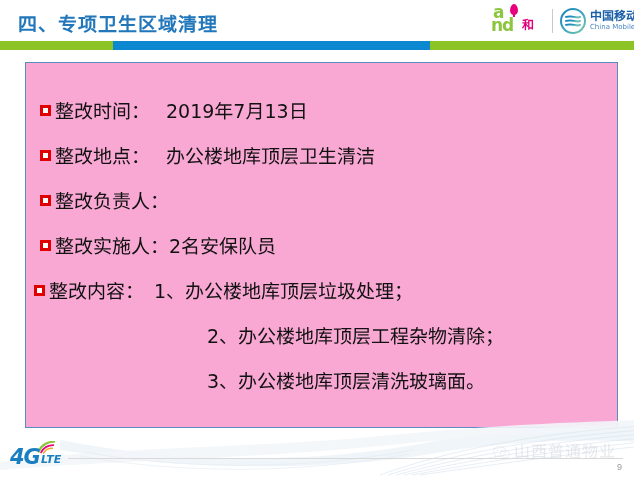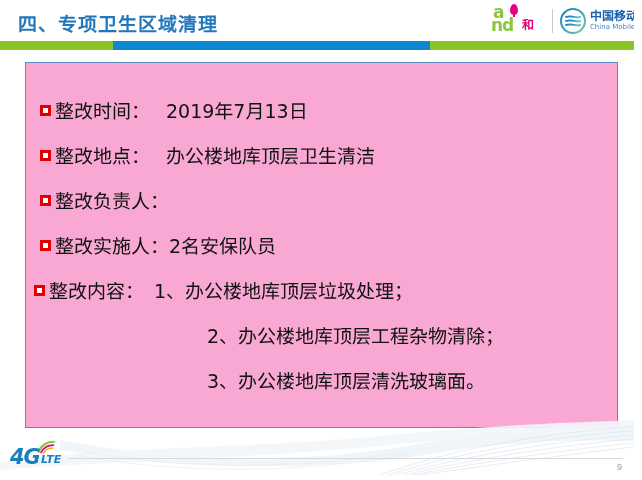--- a/index.html
+++ b/index.html
@@ -184,16 +184,25 @@
   <div id="lte-logo">
     <svg class="waves" viewBox="0 0 24 16">
       <path d="M3 13 C6 5 14 1 22 1" fill="none" stroke="#8cc63f" stroke-width="2.6" stroke-linecap="round"></path>
       <path d="M6 14 C9 8 15 5 21 5" fill="none" stroke="#e6007e" stroke-width="2.2" stroke-linecap="round"></path>
       <path d="M9 15 C11 11 15 9 20 9" fill="none" stroke="#f5a623" stroke-width="1.8" stroke-linecap="round"></path>
     </svg>
     <div class="fg">4G</div>
     <div class="lte">LTE</div>
   </div>
 
+  <div id="watermark">
+    <svg id="wm-icon" viewBox="0 0 34 30">
+      <path d="M13 3 C6 3 1 7.5 1 13 C1 16 2.7 18.7 5.4 20.4 L4.2 24 L8.4 21.9 C9.8 22.3 11.4 22.5 13 22.5 C20 22.5 25 18 25 12.8 C25 7.5 20 3 13 3 Z" fill="none" stroke="#c9cfd6" stroke-width="1.6"></path>
+      <circle cx="9" cy="11" r="1.5" fill="#c9cfd6"></circle>
+      <circle cx="17" cy="11" r="1.5" fill="#c9cfd6"></circle>
+      <path d="M24 10.5 C29 10.5 33 14 33 18 C33 20.4 31.6 22.5 29.5 23.8 L30.4 26.6 L27.2 25 C26.2 25.3 25.1 25.5 24 25.5 C19 25.5 15 22 15 18 C15 14 19 10.5 24 10.5 Z" fill="none" stroke="#c9cfd6" stroke-width="1.4"></path>
+    </svg>
+    <div id="wm-text">山西普通物业</div>
+  </div>
 
   <div id="page-number">9</div>
 
 </div>
 
 </body></html>

